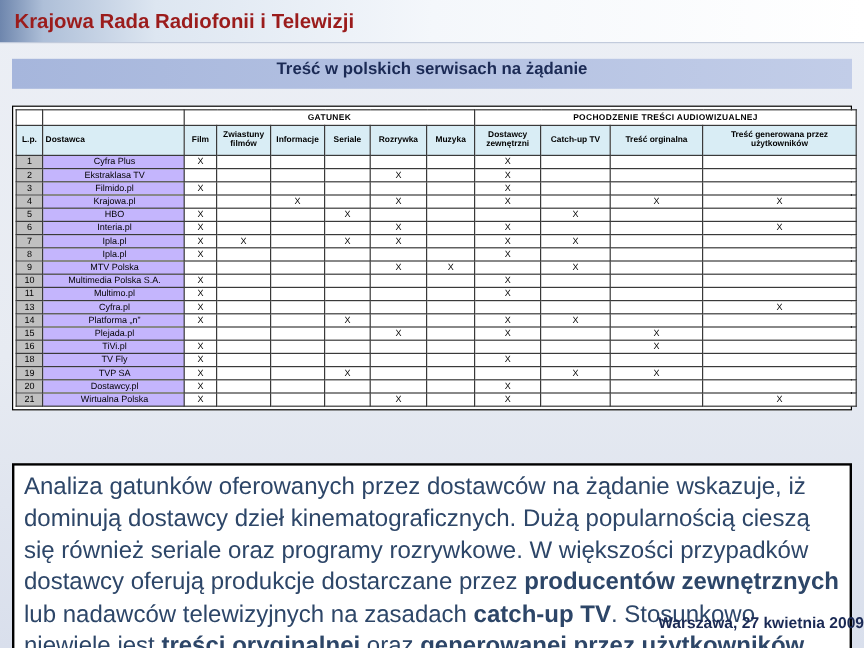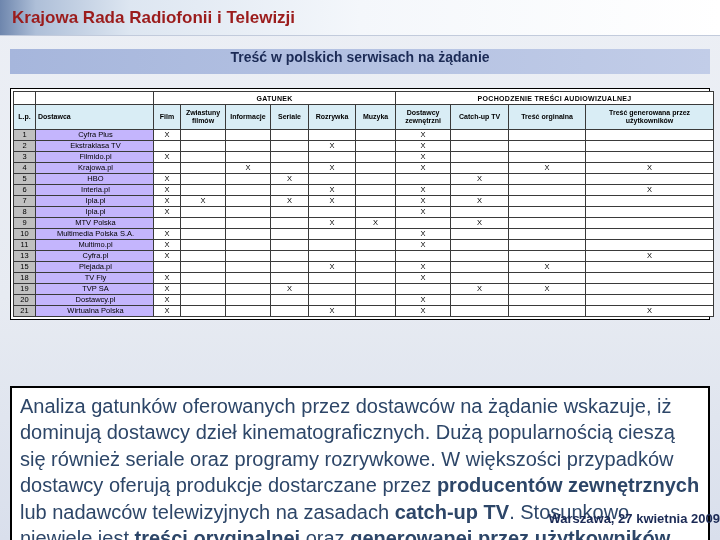--- a/index.html
+++ b/index.html
@@ -266,29 +266,57 @@
             <td class="mk"></td>
             <td class="mk"></td>
             <td class="mk"></td>
             <td class="mk"></td>
             <td class="mk"></td>
             <td class="mk"></td>
             <td class="mk"></td>
             <td class="mk">X</td>
           </tr>
           <tr>
+            <td class="lp">14</td>
+            <td class="prov">Platforma „n”</td>
+            <td class="mk">X</td>
+            <td class="mk"></td>
+            <td class="mk"></td>
+            <td class="mk">X</td>
+            <td class="mk"></td>
+            <td class="mk"></td>
+            <td class="mk">X</td>
+            <td class="mk">X</td>
+            <td class="mk"></td>
+            <td class="mk"></td>
+          </tr>
+          <tr>
             <td class="lp">15</td>
             <td class="prov">Plejada.pl</td>
             <td class="mk"></td>
             <td class="mk"></td>
             <td class="mk"></td>
             <td class="mk"></td>
             <td class="mk">X</td>
             <td class="mk"></td>
             <td class="mk">X</td>
+            <td class="mk"></td>
+            <td class="mk">X</td>
+            <td class="mk"></td>
+          </tr>
+          <tr>
+            <td class="lp">16</td>
+            <td class="prov">TiVi.pl</td>
+            <td class="mk">X</td>
+            <td class="mk"></td>
+            <td class="mk"></td>
+            <td class="mk"></td>
+            <td class="mk"></td>
+            <td class="mk"></td>
+            <td class="mk"></td>
             <td class="mk"></td>
             <td class="mk">X</td>
             <td class="mk"></td>
           </tr>
           <tr>
             <td class="lp">18</td>
             <td class="prov">TV Fly</td>
             <td class="mk">X</td>
             <td class="mk"></td>
             <td class="mk"></td>

